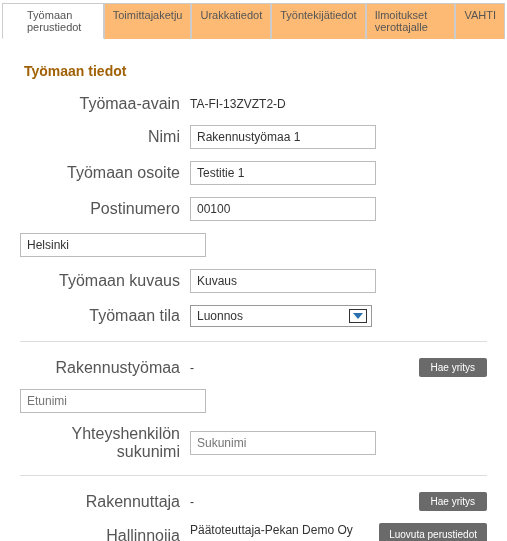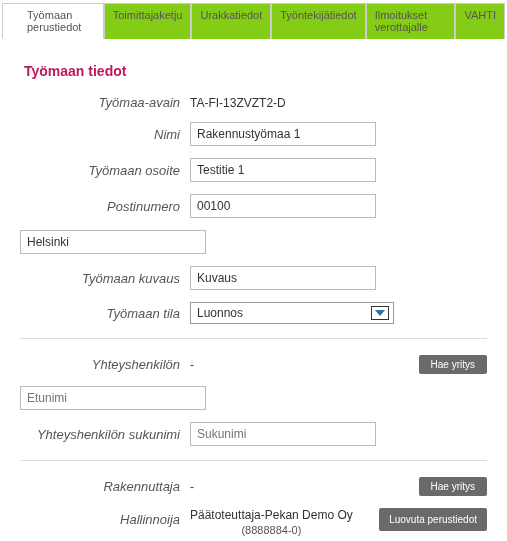--- a/index.html
+++ b/index.html
@@ -15,73 +15,72 @@
     display: flex;
     border-bottom: 1px solid #ccc;
     margin: 2px 2px 0 2px;
   }
   .tab {
     border: 1px solid #ccc;
     border-bottom: none;
     padding: 5px 8px;
     font-size: 11px;
     color: #555;
-    background: #84cc16;
+    background: #fdba74;
     margin-right: 0;
     cursor: pointer;
     position: relative;
     top: 1px;
   }
   .tab.active {
     background: #fff;
     border-bottom: 1px solid #fff;
     padding-left: 24px;
   }
   .panel {
     padding: 16px 20px 24px 20px;
   }
   h2.section-title {
     font-size: 14px;
     font-weight: bold;
-    color: #be185d;
+    color: #a16207;
     margin: 8px 0 16px 4px;
   }
   .form-row {
     display: flex;
     align-items: center;
     margin-bottom: 12px;
   }
   .form-row .label {
     width: 170px;
     text-align: right;
     padding-right: 10px;
     color: #555;
-    font-size: 13px;
-    font-style: italic;
+    font-size: 16px;
   }
   .form-row .value {
     flex: 1;
     display: flex;
     align-items: center;
     gap: 8px;
   }
   .form-row .static {
     color: #333;
     font-size: 12px;
   }
   input.text {
     border: 1px solid #bbb;
     padding: 4px 6px;
     font-size: 12px;
     color: #333;
     width: 186px;
   }
   .select-wrap {
     border: 1px solid #999;
-    width: 204px;
+    width: 182px;
     display: flex;
     align-items: center;
     justify-content: space-between;
     padding: 3px 4px 3px 6px;
     font-size: 12px;
     cursor: pointer;
   }
   .select-wrap .chev {
     border: 1px solid #333;
     width: 18px;
@@ -182,21 +181,21 @@
               <polygon points="0,0 10,0 5,6" fill="#2a6fb0"></polygon>
             </svg>
         </span>
       </div>
     </div>
   </div>
 
   <hr class="sep">
 
   <div class="form-row">
-    <div class="label">Yhteyshenkilön</div>
+    <div class="label">Rakennustyömaa</div>
     <div class="value">
       <span class="static">-</span>
       <button class="btn right-btn">Hae yritys</button>
     </div>
   </div>
 
   <div class="form-row">
     <div class="value">
         <input class="text" type="text" placeholder="Etunimi" style="">
       </div>

